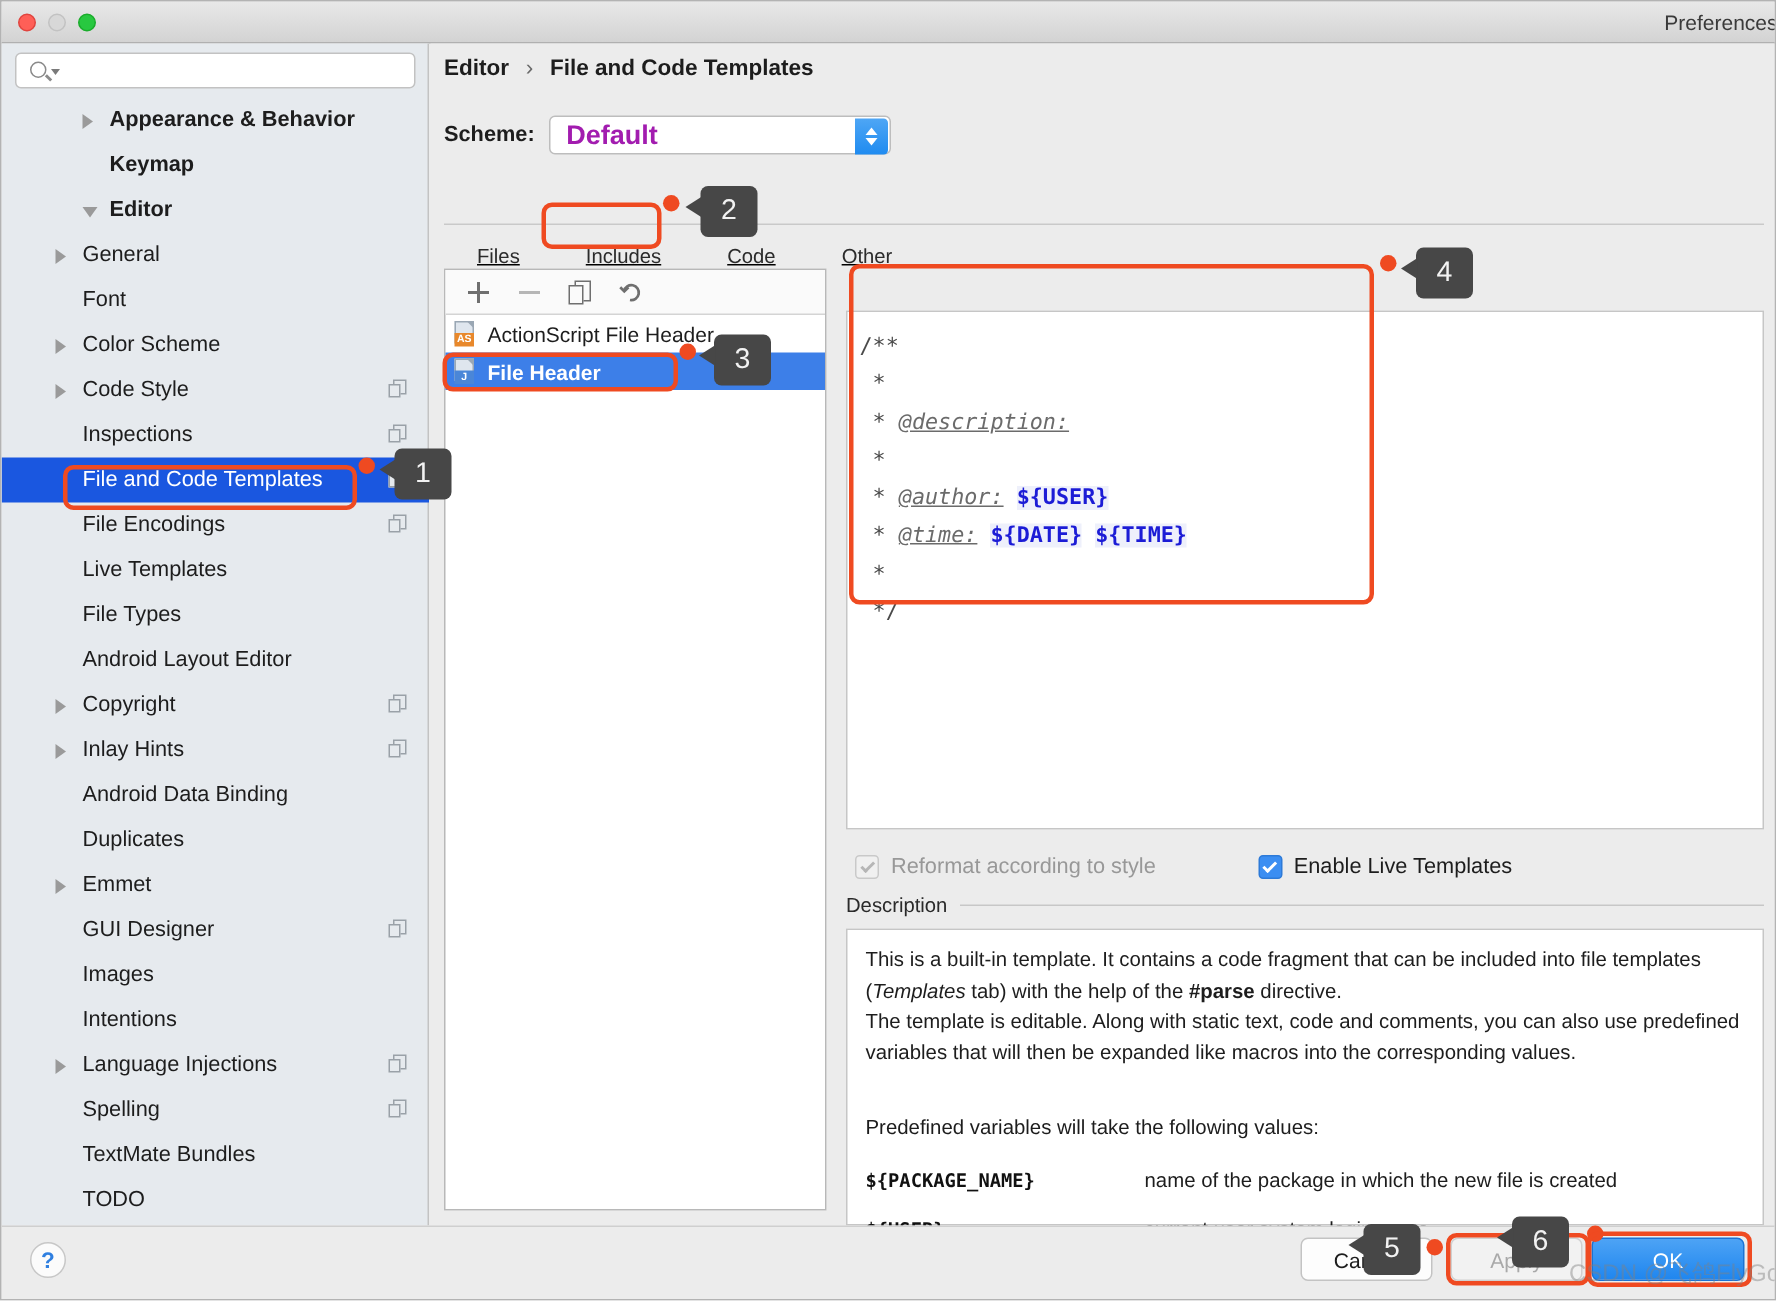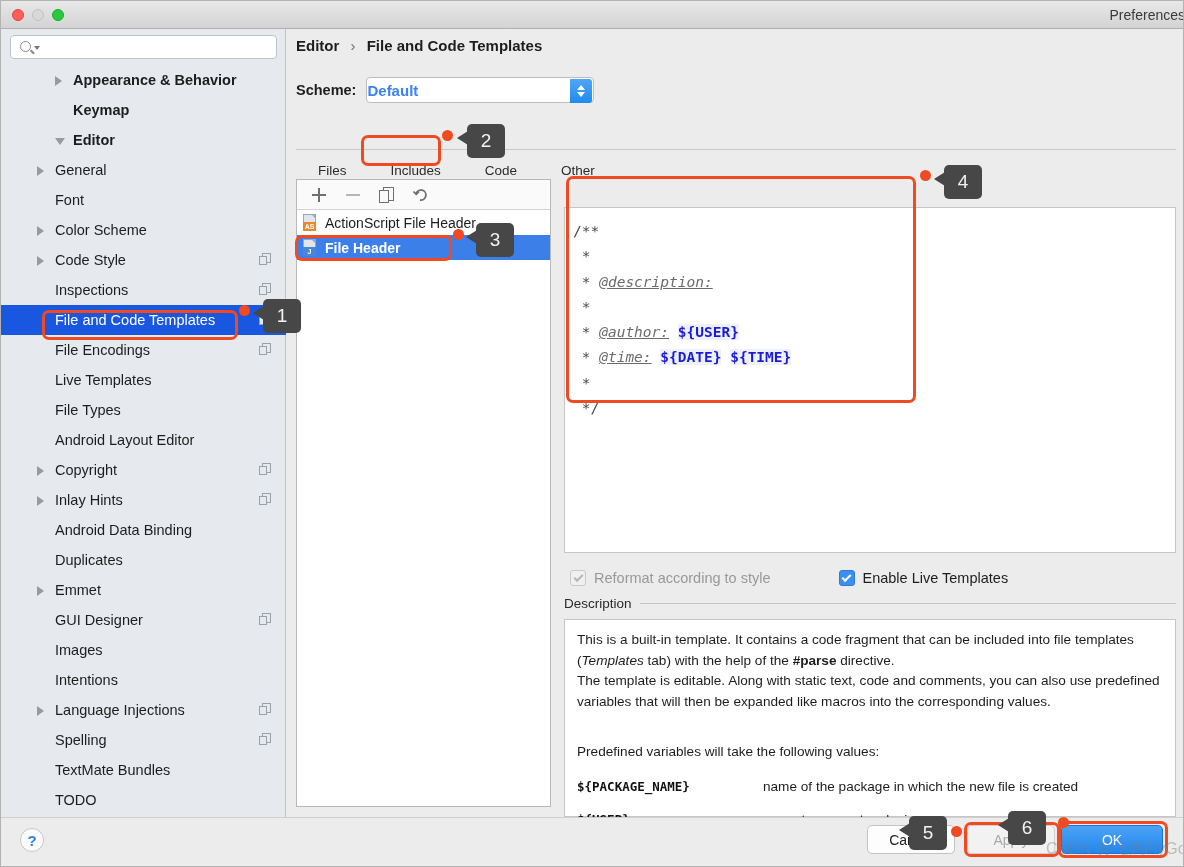--- a/index.html
+++ b/index.html
@@ -125,34 +125,34 @@
   .scheme-row { position: absolute; top: 48px; left: 9px; display: flex; align-items: center; }
   .scheme-label { font-size: 14.5px; color: #1d1d1d; margin-right: 10px; font-weight: bold; }
   .combo {
     position: relative;
     width: 228px; height: 26px;
     background: #fff;
     border: 1px solid #bdbdbd;
     border-radius: 4px;
     display: flex; align-items: center;
   }
-  .combo-value { font-size: 15px; font-weight: bold; color: #3b82f6; }
+  .combo-value { font-size: 18px; font-weight: bold; color: #a21caf; padding-left: 10px; }
   .combo-btn {
     position: absolute; right: 1px; top: 1px;
     width: 22px; height: 24px;
     background: linear-gradient(#4ea6f5, #1f8bf0);
     border-radius: 0 3px 3px 0;
     display: flex; flex-direction: column; align-items: center; justify-content: center; gap: 2px;
   }
   .combo-btn .up, .combo-btn .dn { width: 0; height: 0; }
   .combo-btn .up { border-left: 4px solid transparent; border-right: 4px solid transparent; border-bottom: 5px solid #fff; }
   .combo-btn .dn { border-left: 4px solid transparent; border-right: 4px solid transparent; border-top: 5px solid #fff; }
 
   .tabsep { position: absolute; top: 120px; left: 9px; width: 880px; height: 1px; background: #c9c9c9; }
-  .tabs { position: absolute; top: 128px; left: 9px; display: flex; gap: 0; }
+  .tabs { position: absolute; top: 128px; left: 9px; display: flex; gap: 0; text-decoration: underline; }
   .tab {
     padding: 6px 22px 8px 22px;
     font-size: 13.5px; color: #2b2b2b;
     position: relative;
   }
   .tab.active::after {
     content: ""; position: absolute; left: 14px; right: 14px; bottom: 0;
     height: 3px; background: #4a90d9;
   }
 

